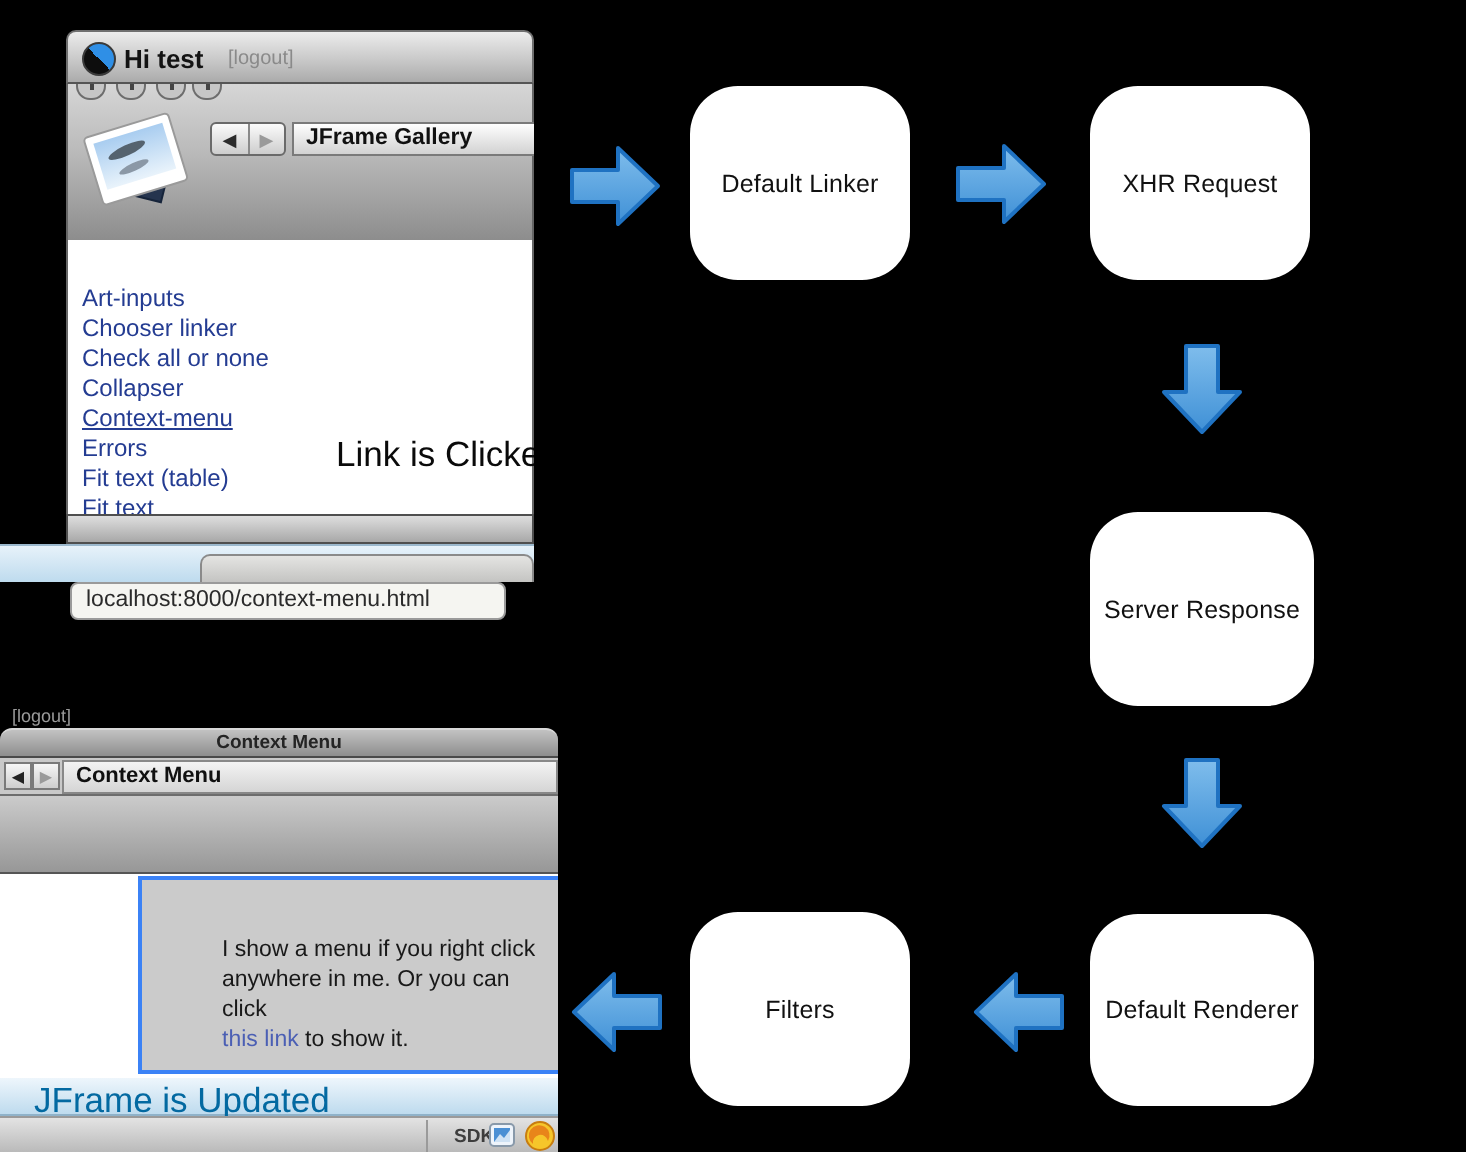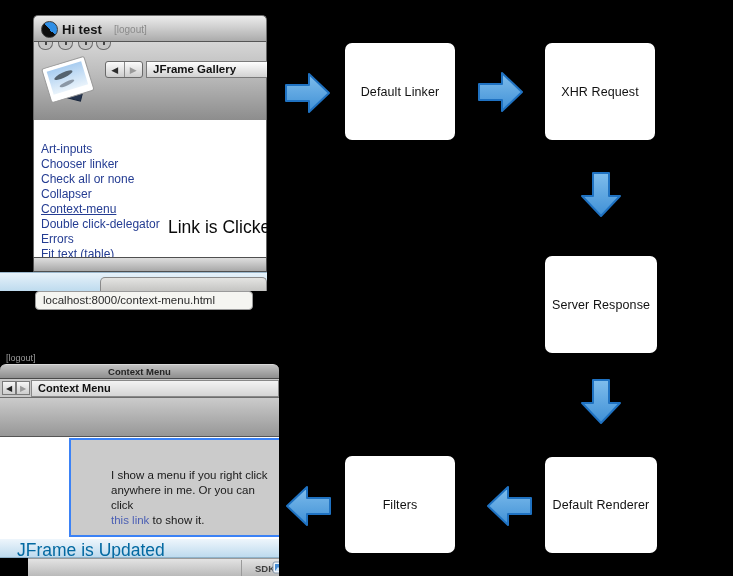--- a/index.html
+++ b/index.html
@@ -4,21 +4,21 @@
 <style>
   html,body{margin:0;padding:0;}
   body{
     width:733px;height:576px;background:#000;position:relative;overflow:hidden;
     font-family:"Liberation Sans", sans-serif;
   }
   .abs{position:absolute;}
 
   
   .flow-box{
-    position:absolute;background:#fff;border-radius:7px;
+    position:absolute;background:#fff;border-radius:24px;
     display:flex;align-items:center;justify-content:center;
     font-size:12.5px;color:#111;letter-spacing:.1px;
   }
   .arrow{position:absolute;}
 
   
   #shot-top{left:0;top:0;width:267px;height:312px;overflow:hidden;}
   .win-titlebar{
     position:absolute;left:33px;top:15px;width:234px;height:27px;
     background:linear-gradient(#ececec,#c9c9c9 55%,#ababab);
@@ -136,21 +136,21 @@
     position:absolute;left:0;top:186px;width:279px;height:20px;
     background:linear-gradient(#eef6fc,#bedbee);
     border-top:1px solid #fff;border-bottom:1px solid #8fb2c9;box-sizing:border-box;
   }
   .caption-updated{
     position:absolute;left:17px;top:188px;font-size:17.5px;color:#0369a1;white-space:nowrap;
   }
   .bottombar{
     position:absolute;left:0;top:206px;width:279px;height:18px;
     background:linear-gradient(#e3e3e3,#bababa);
-    border-top:1px solid #9a9a9a;box-sizing:border-box;margin-left:28px;
+    border-top:1px solid #9a9a9a;box-sizing:border-box;
   }
   .bottombar .divider{position:absolute;left:213px;top:1px;width:1px;height:16px;background:#9a9a9a;}
   .sdk-label{position:absolute;left:227px;top:4px;font-size:9.5px;font-weight:bold;color:#3d3d3d;}
   .dock-icon{position:absolute;top:1px;}
 </style>
 </head>
 <body>
 
 <svg width="0" height="0" style="position:absolute">
   <defs>
@@ -211,21 +211,20 @@
     <div class="titlefield">JFrame Gallery</div>
   </div>
 
   <div class="content-top">
     <div class="linklist">
       <span class="lnk">Art-inputs</span>
       <span class="lnk">Chooser linker</span>
       <span class="lnk">Check all or none</span>
       <span class="lnk">Collapser</span>
       <span class="lnk visited">Context-menu</span>
-      <span class="lnk">Double click-delegator</span>
       <span class="lnk">Errors</span>
       <span class="lnk">Fit text (table)</span>
       <span class="lnk">Fit text</span>
 
     </div>
   </div>
 
   <div class="hscroll"></div>
   <div class="statusbar-top"></div>
   <div class="statustab"></div>

